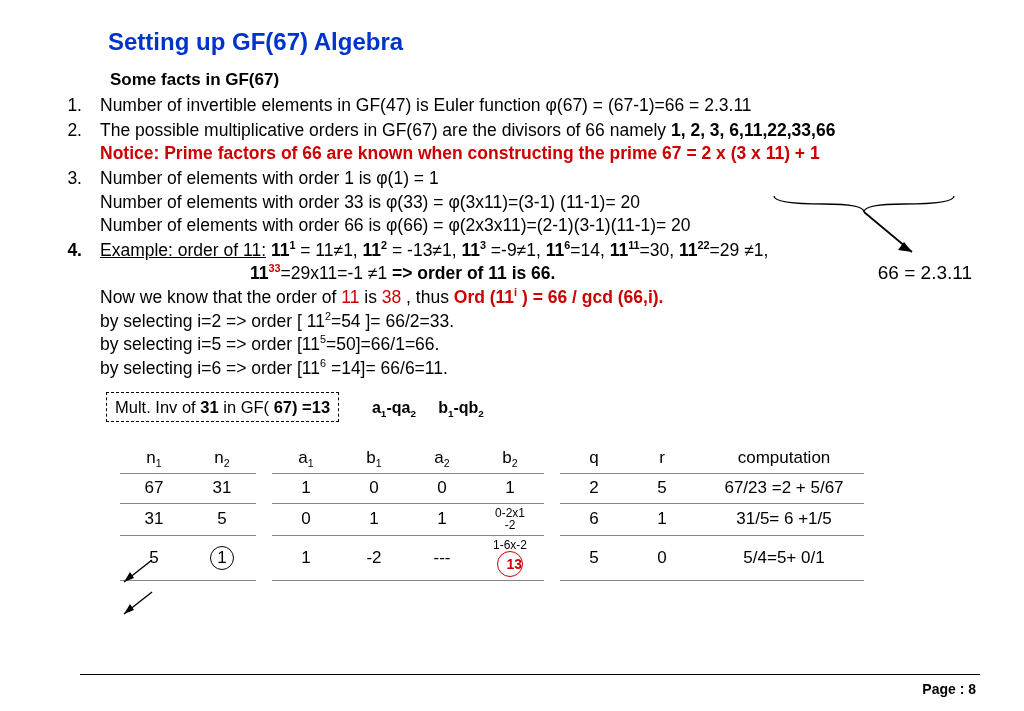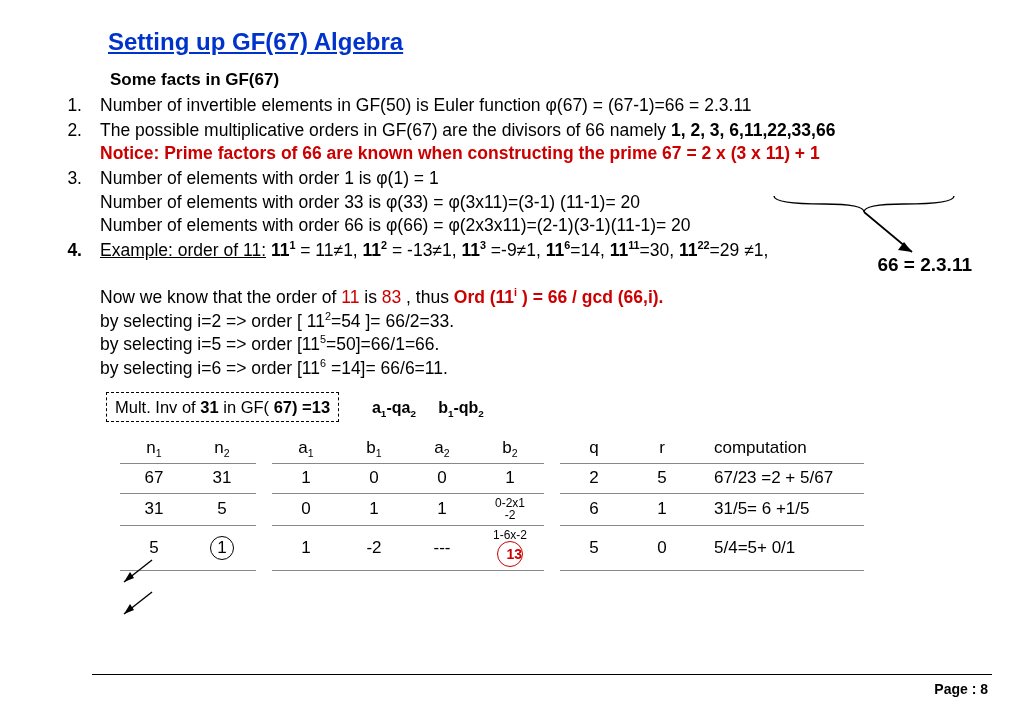--- a/index.html
+++ b/index.html
@@ -1,58 +1,58 @@
 <!DOCTYPE html>
 <html><head>
 <meta charset="utf-8">
 <style>
 html,body{margin:0;padding:0;width:1024px;height:711px;background:#fff;font-family:Arial,Helvetica,sans-serif;position:relative;overflow:hidden}
 .page{padding:28px 48px 0 48px;position:relative}
-.title{color:#0033CC;font-size:24px;font-weight:bold;text-decoration:underline;margin-bottom:14px;padding-left:60px}
+.title{color:#0033CC;font-size:24px;font-weight:bold;margin-bottom:14px;padding-left:60px}
 .subhead{font-size:17px;font-weight:bold;margin-left:62px;margin-bottom:4px}
 .body{font-size:17.5px;line-height:1.35;color:#000}
 ol.pts{list-style:none;padding:0;margin:0}
 ol.pts>li{display:flex;margin-bottom:1px}
 .num{width:34px;text-align:right;flex:none;padding-right:18px;font-size:17.5px}
 .txt{flex:1;font-size:17.5px}
 .green{color:#000000;font-weight:bold}
 .red{color:#CC0000;font-weight:bold}
 .red2{color:#CC0000}
 .bold{font-weight:bold}
 sup{font-size:0.62em;vertical-align:super;line-height:0}
 sub{font-size:0.62em;vertical-align:sub;line-height:0}
 .ex4 .num{font-weight:bold}
 .ex4 .lead{font-weight:normal;text-decoration:underline}
 .dashbox{display:inline-block;border:1.5px dashed #000;padding:3px 8px;font-size:16.5px;margin:10px 0 4px 58px}
 .labels{display:inline-block;margin-left:28px;font-size:16px}
-.tbl{border-collapse:collapse;margin-left:72px;margin-top:8px;font-size:17px}
+.tbl{border-collapse:collapse;margin-left:72px;margin-top:18px;font-size:17px}
 .tbl td{border-bottom:1px solid #888;padding:3px 10px;text-align:center;min-width:48px}
 .tbl td.sep{border-bottom:none;width:8px;min-width:8px;padding:3px 4px}
-.tbl td.wide{min-width:140px;text-align:left;padding-left:18px}
+.tbl td.wide{min-width:140px;text-align:center;padding-left:18px}
 .tbl tr.head td{font-size:17px}
 .tbl .small{font-size:12px;line-height:1.05}
-.footer{position:absolute;bottom:14px;right:36px;font-size:14px;font-weight:bold}
+.footer{position:absolute;bottom:14px;right:48px;font-size:14px;font-weight:bold}
 .footer .line{position:absolute;right:-4px;bottom:22px;width:900px;border-top:1px solid #000}
-.annot{position:absolute;right:52px;top:254px;font-size:19px;font-weight:bold}
+.annot{position:absolute;right:52px;top:262px;font-size:19px;font-weight:normal}
 svg.ov{position:absolute;pointer-events:none}
 .circ{display:inline-block;border:1.5px solid #000;border-radius:50%;width:22px;height:22px;line-height:22px;text-align:center}
 .circ13{display:inline-block;border:1.8px solid #C00;border-radius:50%;width:24px;height:24px;line-height:24px;text-align:right;color:#C00;font-weight:bold;font-size:14px}
 </style>
 </head>
 <body>
 
 <div class="page">
   <div class="title">Setting up GF(67) Algebra</div>
   <div class="subhead">Some facts in GF(67)</div>
 
   <div class="body">
     <ol class="pts">
       <li>
         <span class="num">1.</span>
-        <span class="txt"><span>Number of invertible elements in GF(50) is Euler function </span><span>φ(67) = (67-1)=66 = 2.3.11</span></span>
+        <span class="txt"><span>Number of invertible elements in GF(47) is Euler function </span><span>φ(67) = (67-1)=66 = 2.3.11</span></span>
       </li>
       <li>
         <span class="num">2.</span>
         <span class="txt">
           <span>The possible multiplicative orders in GF(67) are the divisors of 66  namely </span><span class="green">1, 2, 3, 6,11,22,33,66</span><br>
           <span class="red">Notice: Prime factors of 66 are known when constructing the prime 67 =  2 x (3 x 11)  + 1</span>
         </span>
       </li>
       <li>
         <span class="num">3.</span>
@@ -60,22 +60,22 @@
           <span>Number of elements with order 1 is </span><span>φ(1) = 1</span><br>
           <span>Number of elements with order 33 is </span><span>φ(33) = φ(3x11)=(3-1) (11-1)= 20</span><br>
           <span>Number of elements with order 66 is </span><span>φ(66) = φ(2x3x11)=(2-1)(3-1)(11-1)= 20</span>
         </span>
       </li>
       <li class="ex4">
         <span class="num">4.</span>
         <span class="txt">
           <span class="lead">Example: order of 11:</span>
           <span class="bold">  11<sup>1</sup></span> = 11≠1, <span class="bold">11<sup>2</sup></span> = -13≠1, <span class="bold">11<sup>3</sup></span> =-9≠1, <span class="bold">11<sup>6</sup></span>=14, <span class="bold">11<sup>11</sup></span>=30, <span class="bold">11<sup>22</sup></span>=29 ≠1,<br>
-          <br>
-          <span>Now we know that the order of  </span><span class="red2">11</span><span>  is  </span><span class="red2">83</span><span>  , thus  </span><span class="red"><span>Ord (11</span><sup>i</sup><span> ) = 66 / gcd (66,i).</span></span><br>
+          <span style="margin-left:150px"><span class="bold">11<sup class="red2">33</sup></span>=29x11=-1 ≠1  <span class="bold">=&gt;   order of 11 is 66.</span></span><br>
+          <span>Now we know that the order of  </span><span class="red2">11</span><span>  is  </span><span class="red2">38</span><span>  , thus  </span><span class="red"><span>Ord (11</span><sup>i</sup><span> ) = 66 / gcd (66,i).</span></span><br>
           <span>by selecting i=2 =&gt; order [ 11</span><sup>2</sup><span>=54 ]= 66/2=33.</span><br>
           <span>by selecting i=5 =&gt; order [11</span><sup>5</sup><span>=50]=66/1=66.</span><br>
           <span>by selecting i=6 =&gt; order [11</span><sup>6</sup><span> =14]= 66/6=11.</span>
         </span>
       </li>
     </ol>
 
     <div>
       <span class="dashbox">
         <span>Mult. Inv of </span><span class="bold">31</span><span> in GF( </span><span class="bold">67) =13</span>

